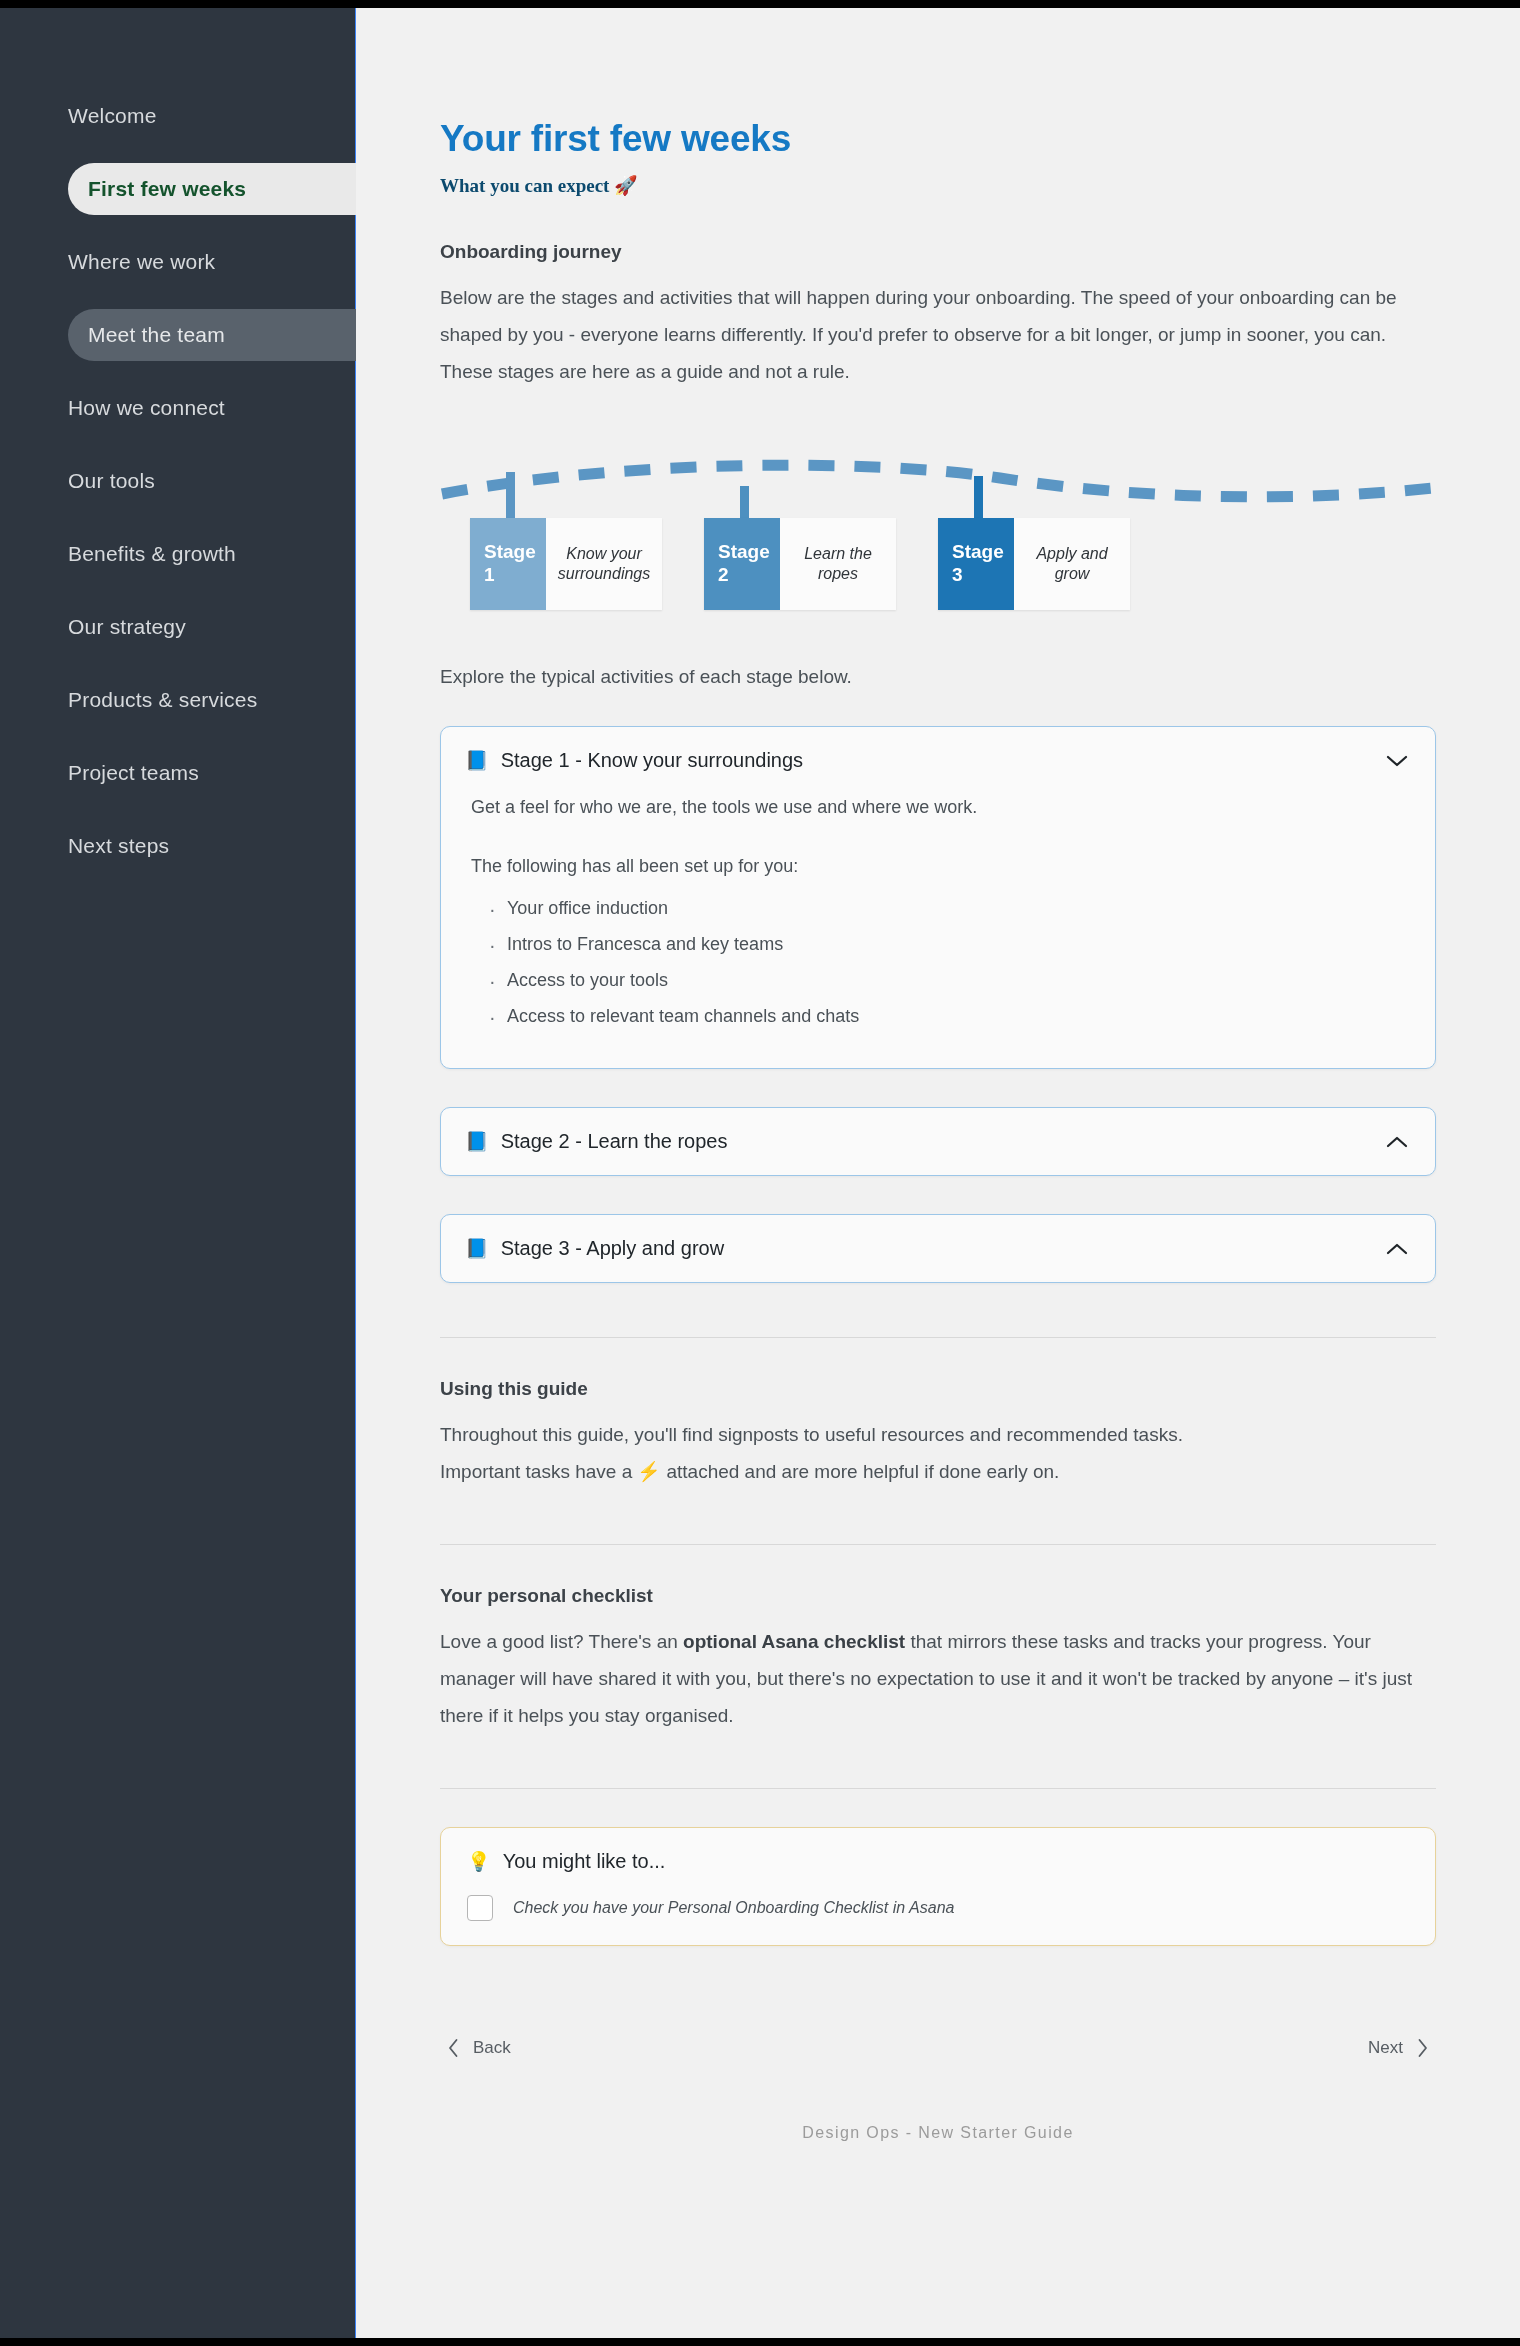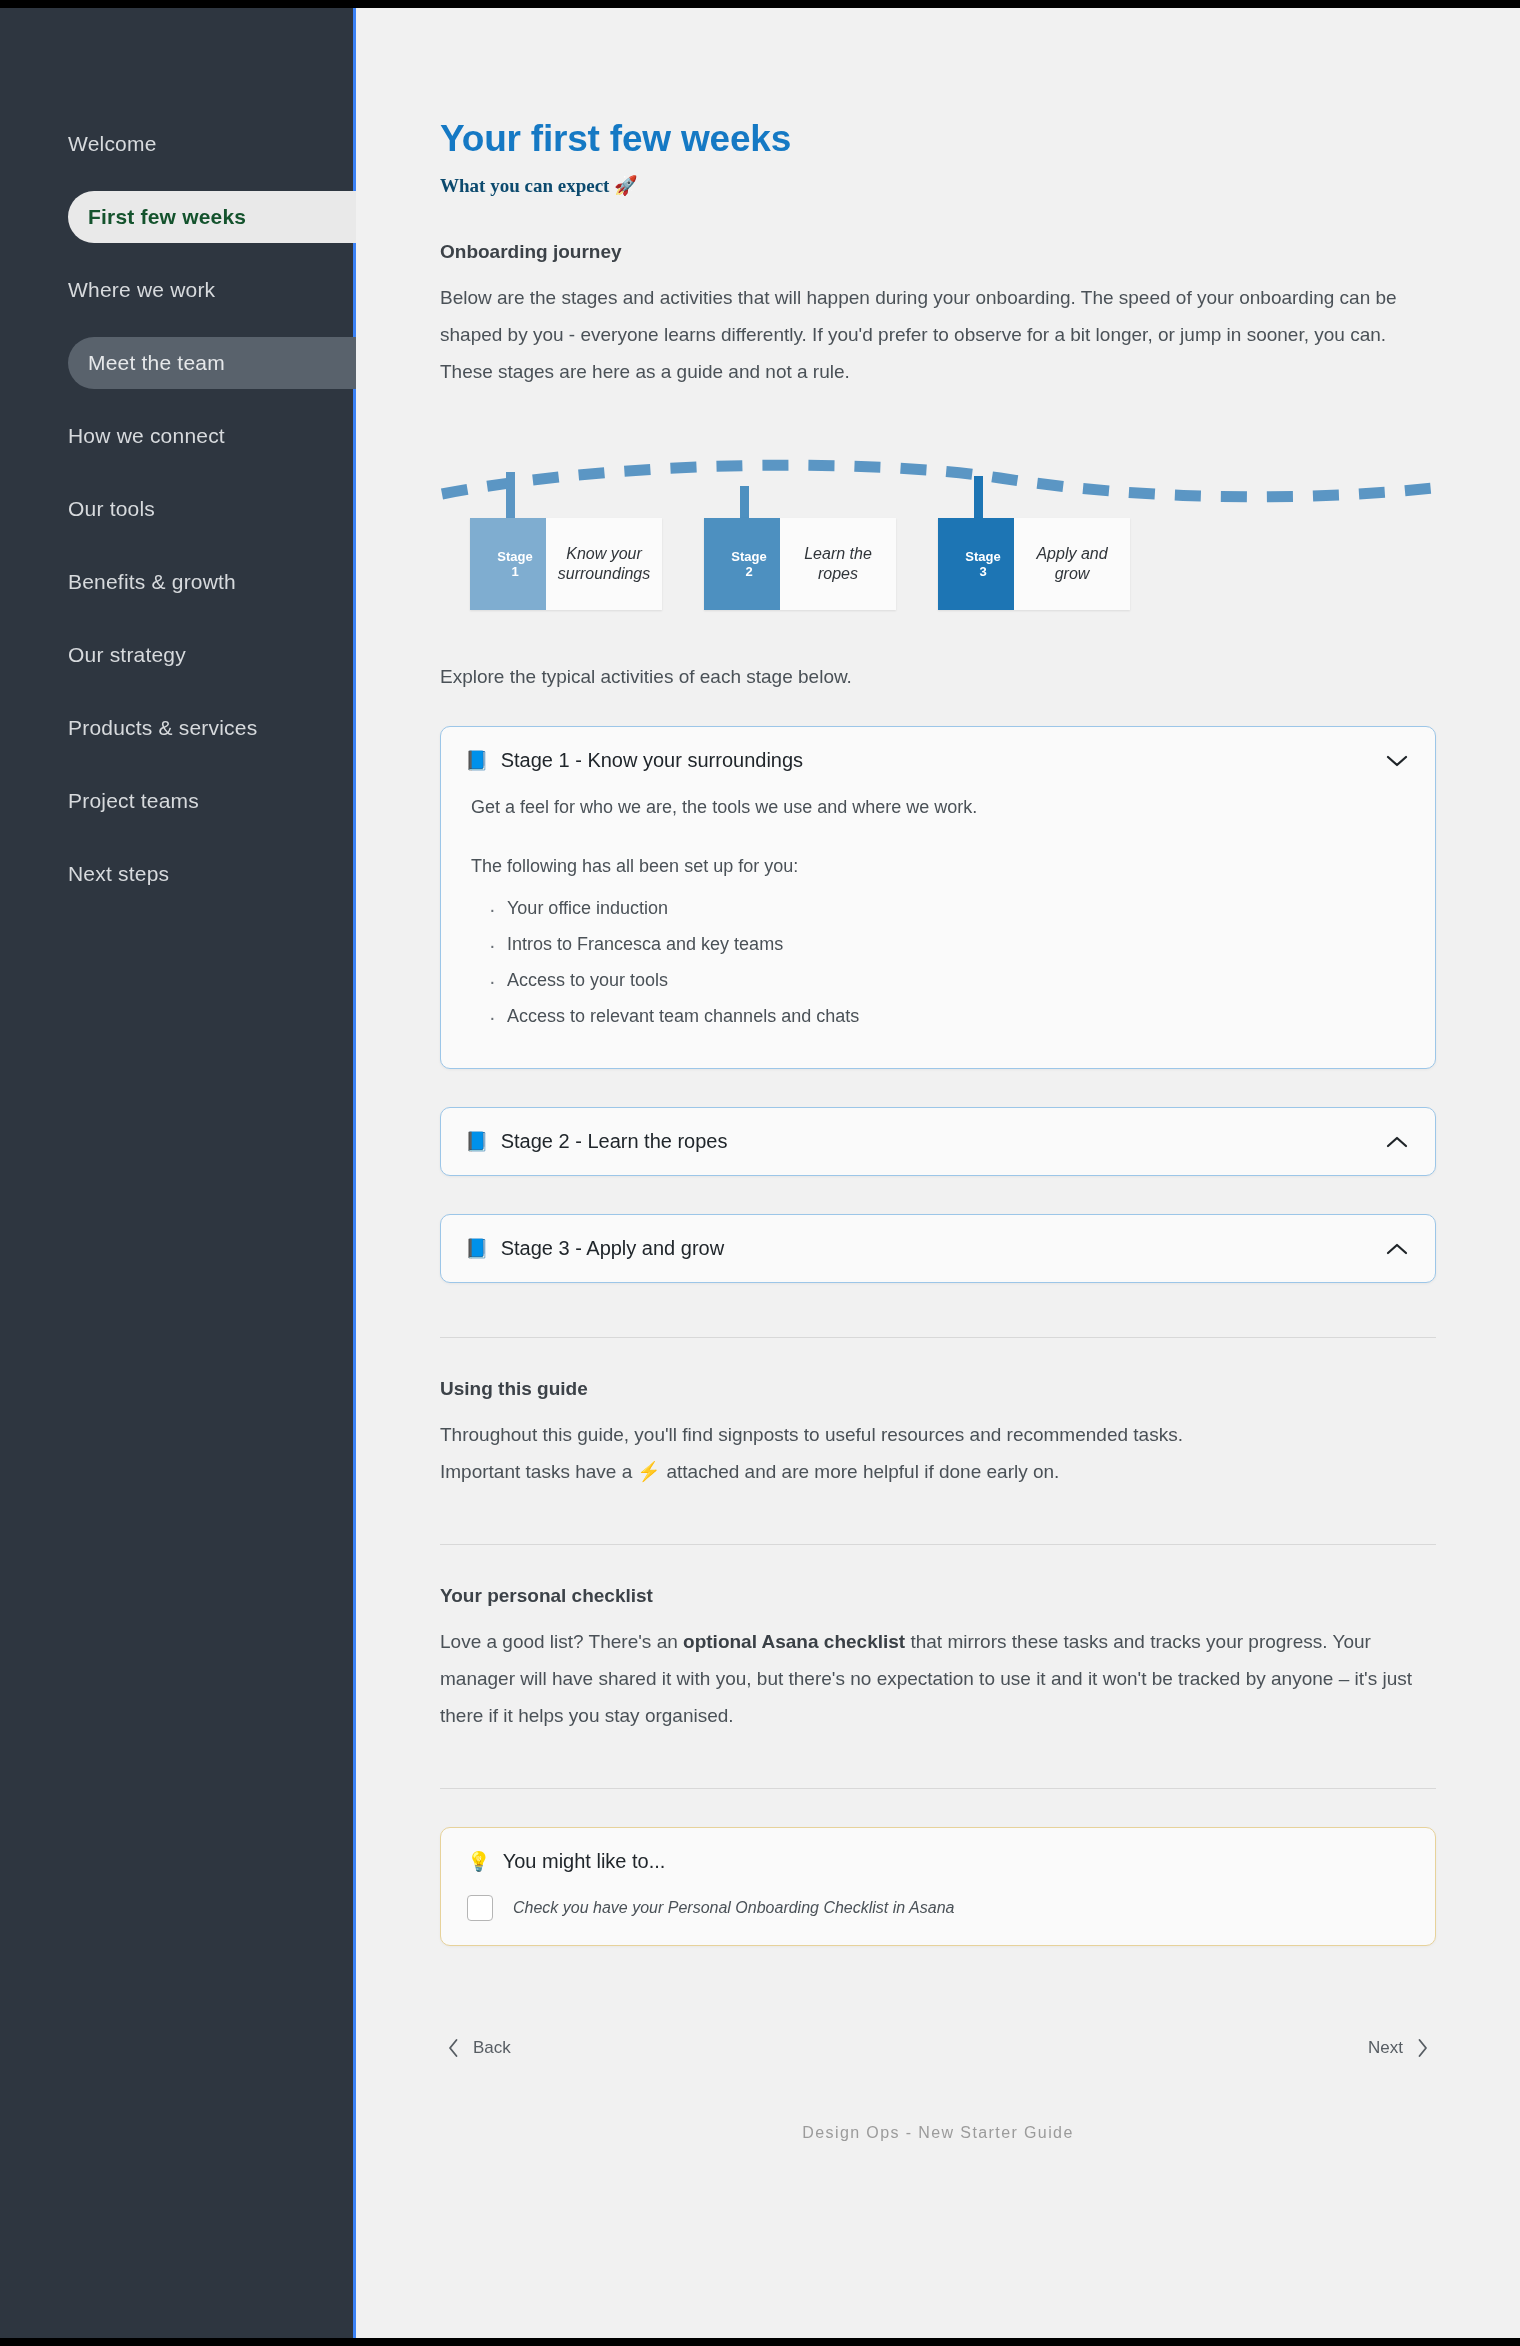--- a/index.html
+++ b/index.html
@@ -18,22 +18,22 @@
     height: 2330px;
     display: flex;
     background: #f1f1f1;
   }
 
   
   .sidebar {
     width: 356px;
     flex: 0 0 356px;
     background: #2e3640;
-    padding-top: 110px;
-    border-right: 3px solid #3b82f6;
+    padding-top: 82px;
+    border-right: 1px solid #3b82f6;
     position: relative;
   }
   .nav-item {
     height: 52px;
     display: flex;
     align-items: center;
     padding-left: 68px;
     margin-bottom: 21px;
     color: #d7dadd;
     font-size: 21px;
@@ -115,23 +115,22 @@
     box-shadow: 0 1px 2px rgba(0,0,0,0.09);
   }
   .stage-num {
     width: 76px;
     display: flex;
     flex-direction: column;
     justify-content: center;
     padding-left: 14px;
     color: #ffffff;
     font-weight: bold;
-    font-size: 13px;
+    font-size: 19px;
     line-height: 1.2;
-    text-align: center;
   }
   .stage-label {
     width: 116px;
     background: #fbfbfb;
     display: flex;
     align-items: center;
     justify-content: center;
     text-align: center;
     font-style: italic;
     font-size: 16px;

